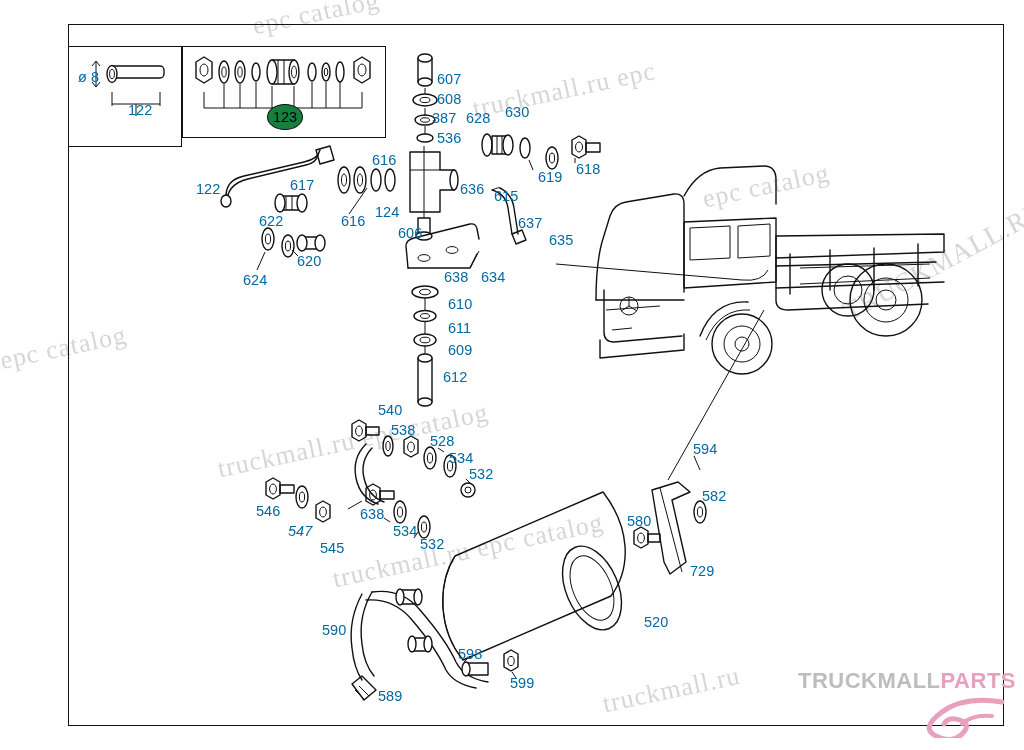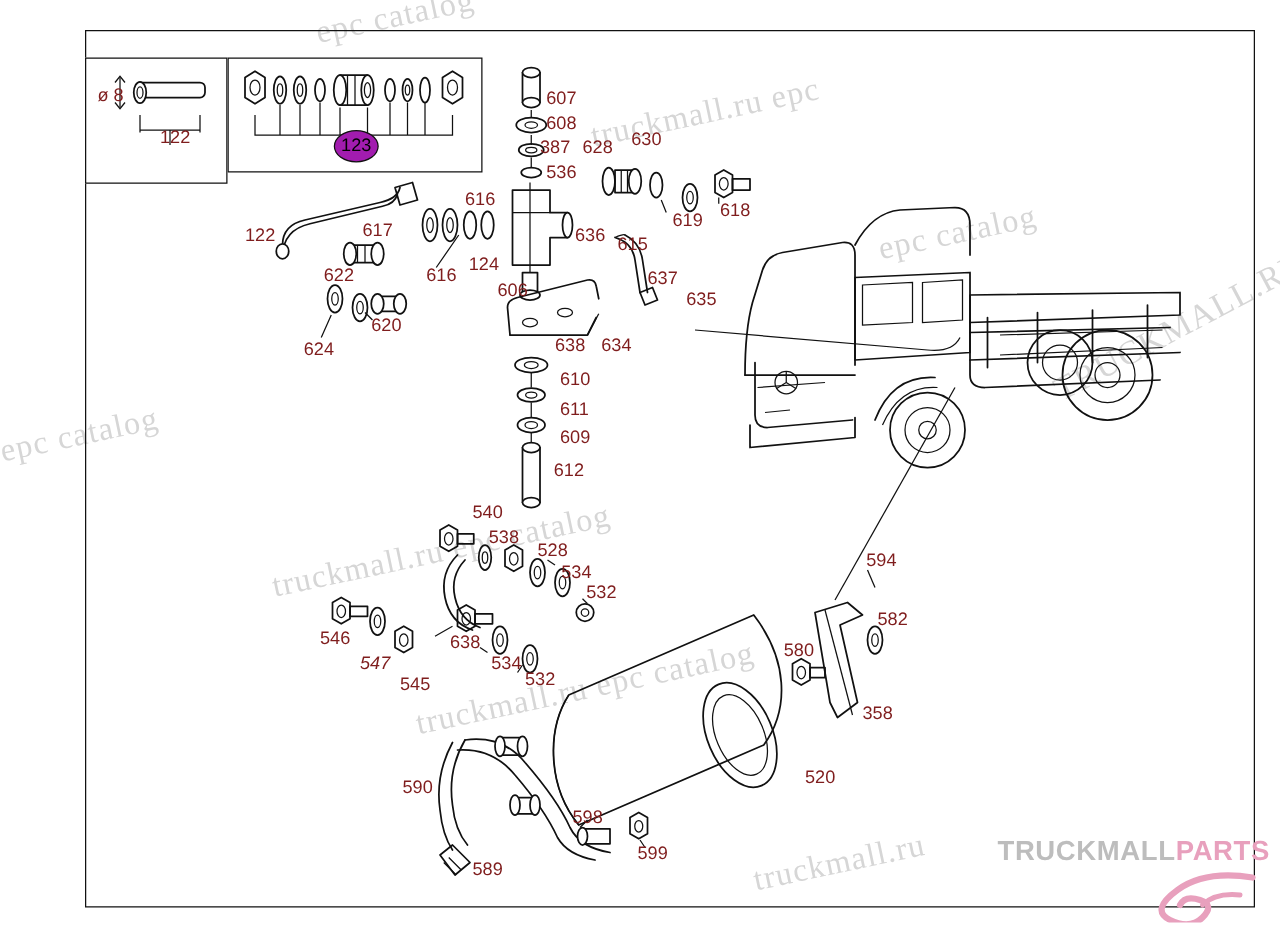--- a/index.html
+++ b/index.html
@@ -37,28 +37,28 @@
   }
   .wm-logo{
     position:absolute;right:8px;bottom:6px;text-align:right;
     color:#bdbdbd;font-size:22px;font-weight:bold;letter-spacing:.5px;
     font-family:"Liberation Sans", sans-serif;
   }
   .wm-logo .pink{color:#e8a0bd;}
 
   
   .lbl{
-    position:absolute;font-size:14.5px;color:#7f1d1d;white-space:nowrap;
+    position:absolute;font-size:14.5px;color:#0369a1;white-space:nowrap;
     font-family:"Liberation Sans", sans-serif;
   }
   .lbl-circ{
     position:absolute;font-size:14.5px;color:#000;
     width:34px;height:24px;border:1.4px solid #111;border-radius:50%;
     display:flex;align-items:center;justify-content:center;
-    background:#a21caf;
+    background:#15803d;
   }
   svg.art{position:absolute;left:0;top:0;width:1024px;height:750px;overflow:visible;}
   .st{fill:none;stroke:#111;stroke-width:1.4;stroke-linejoin:round;stroke-linecap:round;}
   .st-thin{fill:none;stroke:#111;stroke-width:1;}
   .st-f{fill:#fff;stroke:#111;stroke-width:1.4;}
   .st-lead{fill:none;stroke:#111;stroke-width:1;}
 </style>
 </head>
 <body>
 
@@ -368,21 +368,21 @@
       <div class="lbl" style="left: 449px; top: 450px;">534</div>
       <div class="lbl" style="left: 469px; top: 466px;">532</div>
       <div class="lbl" style="left: 702px; top: 488px;">582</div>
       <div class="lbl" style="left: 256px; top: 503px;">546</div>
       <div class="lbl" style="left: 360px; top: 506px;">638</div>
       <div class="lbl" style="left: 288px; top: 523px; font-style: italic;">547</div>
       <div class="lbl" style="left: 393px; top: 523px;">534</div>
       <div class="lbl" style="left: 320px; top: 540px;">545</div>
       <div class="lbl" style="left: 420px; top: 536px;">532</div>
       <div class="lbl" style="left: 627px; top: 513px;">580</div>
-      <div class="lbl" style="left: 690px; top: 563px;">358</div>
+      <div class="lbl" style="left: 690px; top: 563px;">729</div>
       <div class="lbl" style="left: 644px; top: 614px;">520</div>
       <div class="lbl" style="left: 322px; top: 622px;">590</div>
       <div class="lbl" style="left: 458px; top: 646px;">598</div>
       <div class="lbl" style="left: 510px; top: 675px;">599</div>
       <div class="lbl" style="left: 378px; top: 688px;">589</div>
     </div>
 
   <div class="lbl" style="left:78px;top:69px;">ø 8</div>
   <div class="lbl" style="left:128px;top:102px;">122</div>
   <div class="lbl-circ" style="left:267px;top:104px;">123</div>

